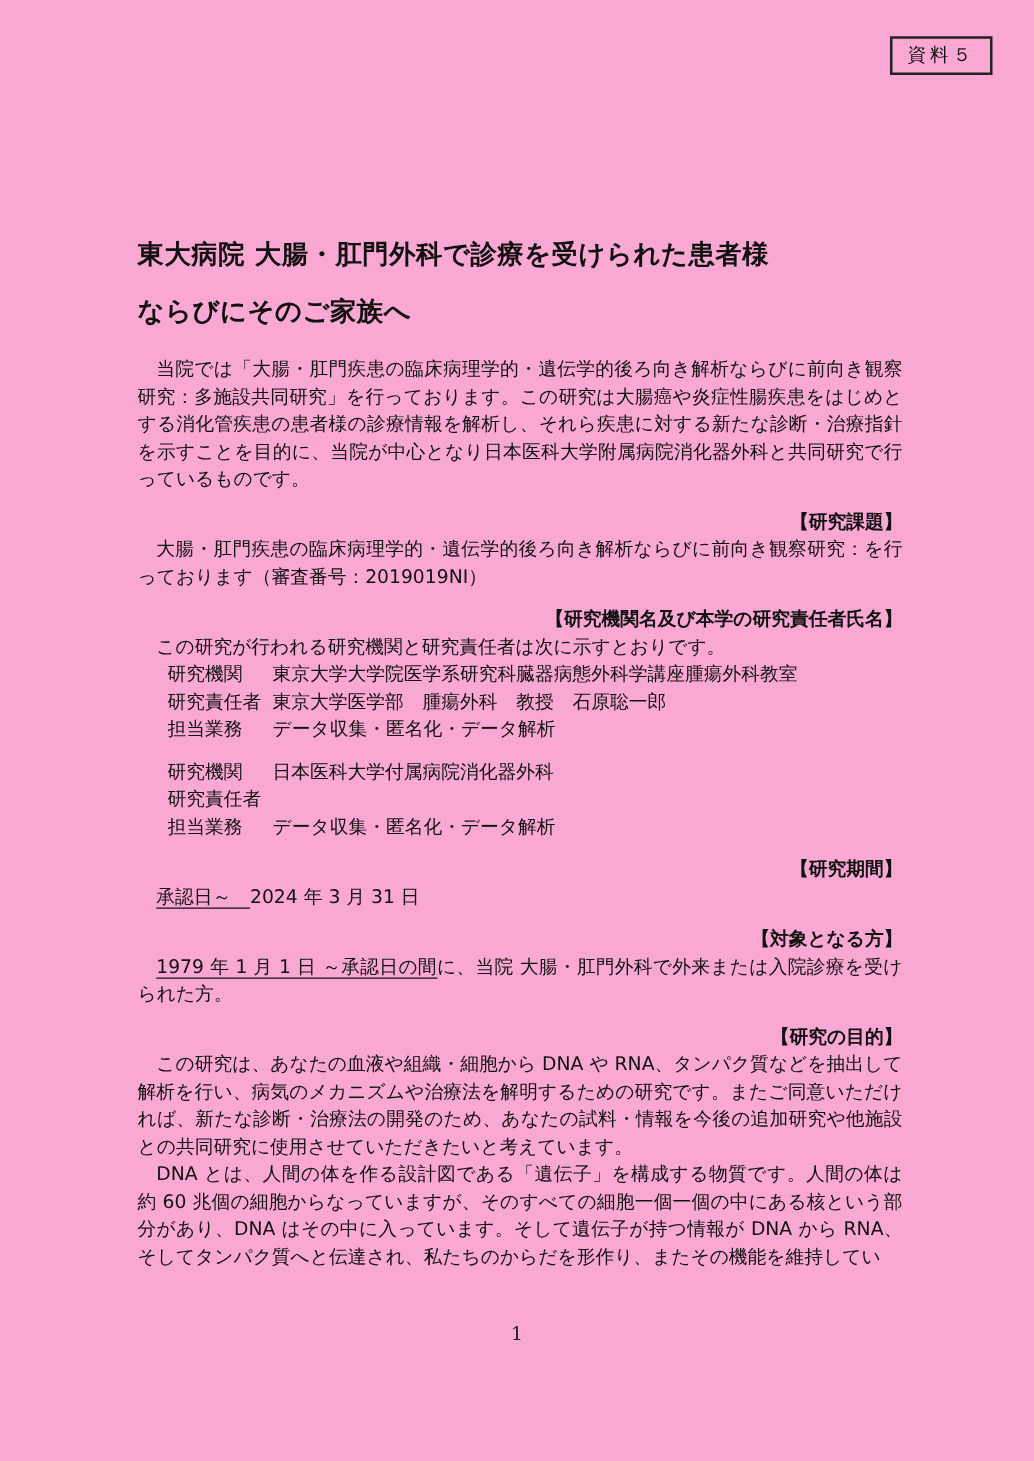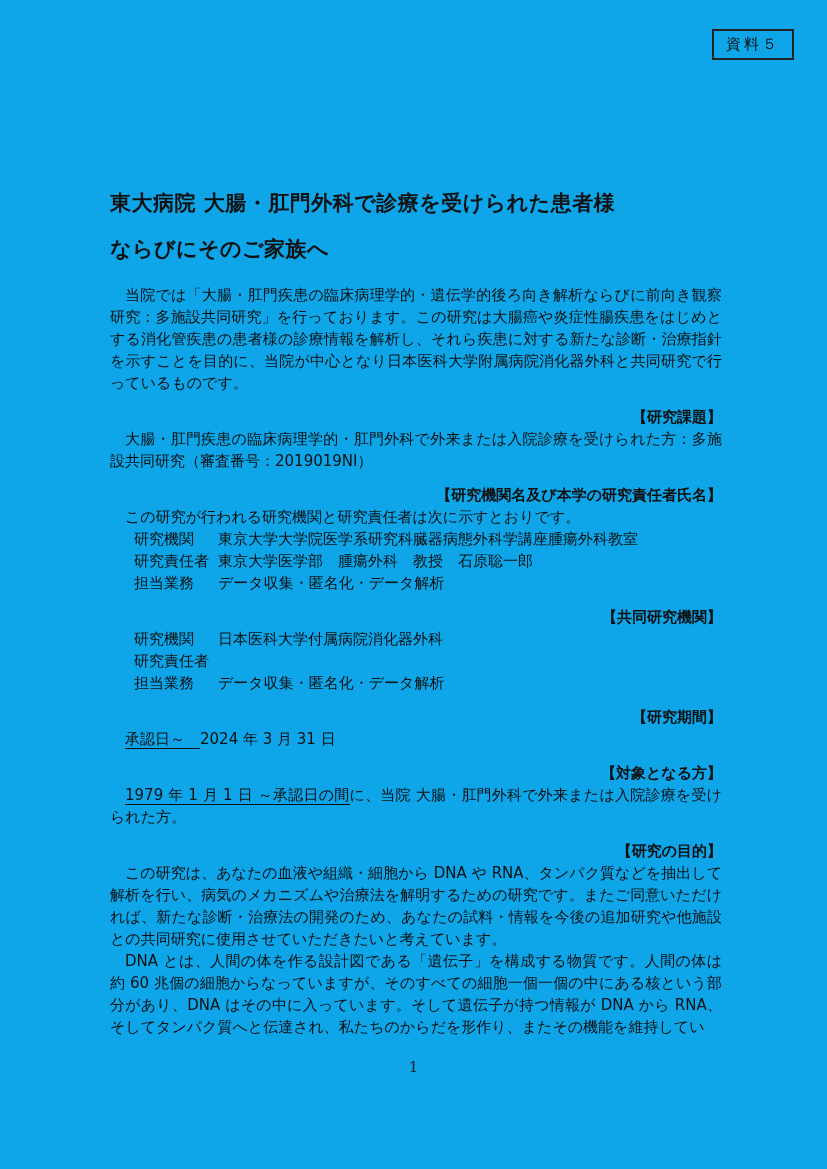--- a/index.html
+++ b/index.html
@@ -1,20 +1,20 @@
 <!DOCTYPE html>
 <html lang="ja"><head>
 <meta charset="utf-8">
 <style>
   html, body { margin: 0; padding: 0; background: #ffffff; }
   .page {
     position: relative;
     width: 827px;
     height: 1169px;
-    background: #0ea5e9;
+    background: #f9a8d4;
     color: #111111;
     font-family: "DejaVu Sans", sans-serif;
     overflow: hidden;
   }
   .doc-tag {
     position: absolute;
     top: 29px;
     right: 33px;
     border: 2px solid #222222;
     padding: 3px 12px 4px 12px;
@@ -73,21 +73,21 @@
 
     <h1 class="title">
       <div>東大病院 大腸・肛門外科で診療を受けられた患者様</div>
       <div>ならびにそのご家族へ</div>
     </h1>
 
     <p class="indent">当院では「大腸・肛門疾患の臨床病理学的・遺伝学的後ろ向き解析ならびに前向き観察研究：多施設共同研究」を行っております。この研究は大腸癌や炎症性腸疾患をはじめとする消化管疾患の患者様の診療情報を解析し、それら疾患に対する新たな診断・治療指針を示すことを目的に、当院が中心となり日本医科大学附属病院消化器外科と共同研究で行っているものです。</p>
 
     <section>
       <div class="heading">【研究課題】</div>
-      <p class="indent">大腸・肛門疾患の臨床病理学的・肛門外科で外来または入院診療を受けられた方：多施設共同研究（審査番号：2019019NI）</p>
+      <p class="indent">大腸・肛門疾患の臨床病理学的・遺伝学的後ろ向き解析ならびに前向き観察研究：を行っております（審査番号：2019019NI）</p>
     </section>
 
     <section>
       <div class="heading">【研究機関名及び本学の研究責任者氏名】</div>
       <p class="indent">この研究が行われる研究機関と研究責任者は次に示すとおりです。</p>
       <div class="rows">
         <div class="row">
           <span class="row-label">研究機関</span>
           <span class="row-value">東京大学大学院医学系研究科臓器病態外科学講座腫瘍外科教室</span>
         </div>
@@ -96,21 +96,20 @@
           <span class="row-value">東京大学医学部　腫瘍外科　教授　石原聡一郎</span>
         </div>
         <div class="row">
           <span class="row-label">担当業務</span>
           <span class="row-value">データ収集・匿名化・データ解析</span>
         </div>
       </div>
     </section>
 
     <section>
-      <div class="heading indented-heading">【共同研究機関】</div>
       <div class="rows">
         <div class="row">
           <span class="row-label">研究機関</span>
           <span class="row-value">日本医科大学付属病院消化器外科</span>
         </div>
         <div class="row">
           <span class="row-label">研究責任者</span>
         </div>
         <div class="row">
           <span class="row-label">担当業務</span>

